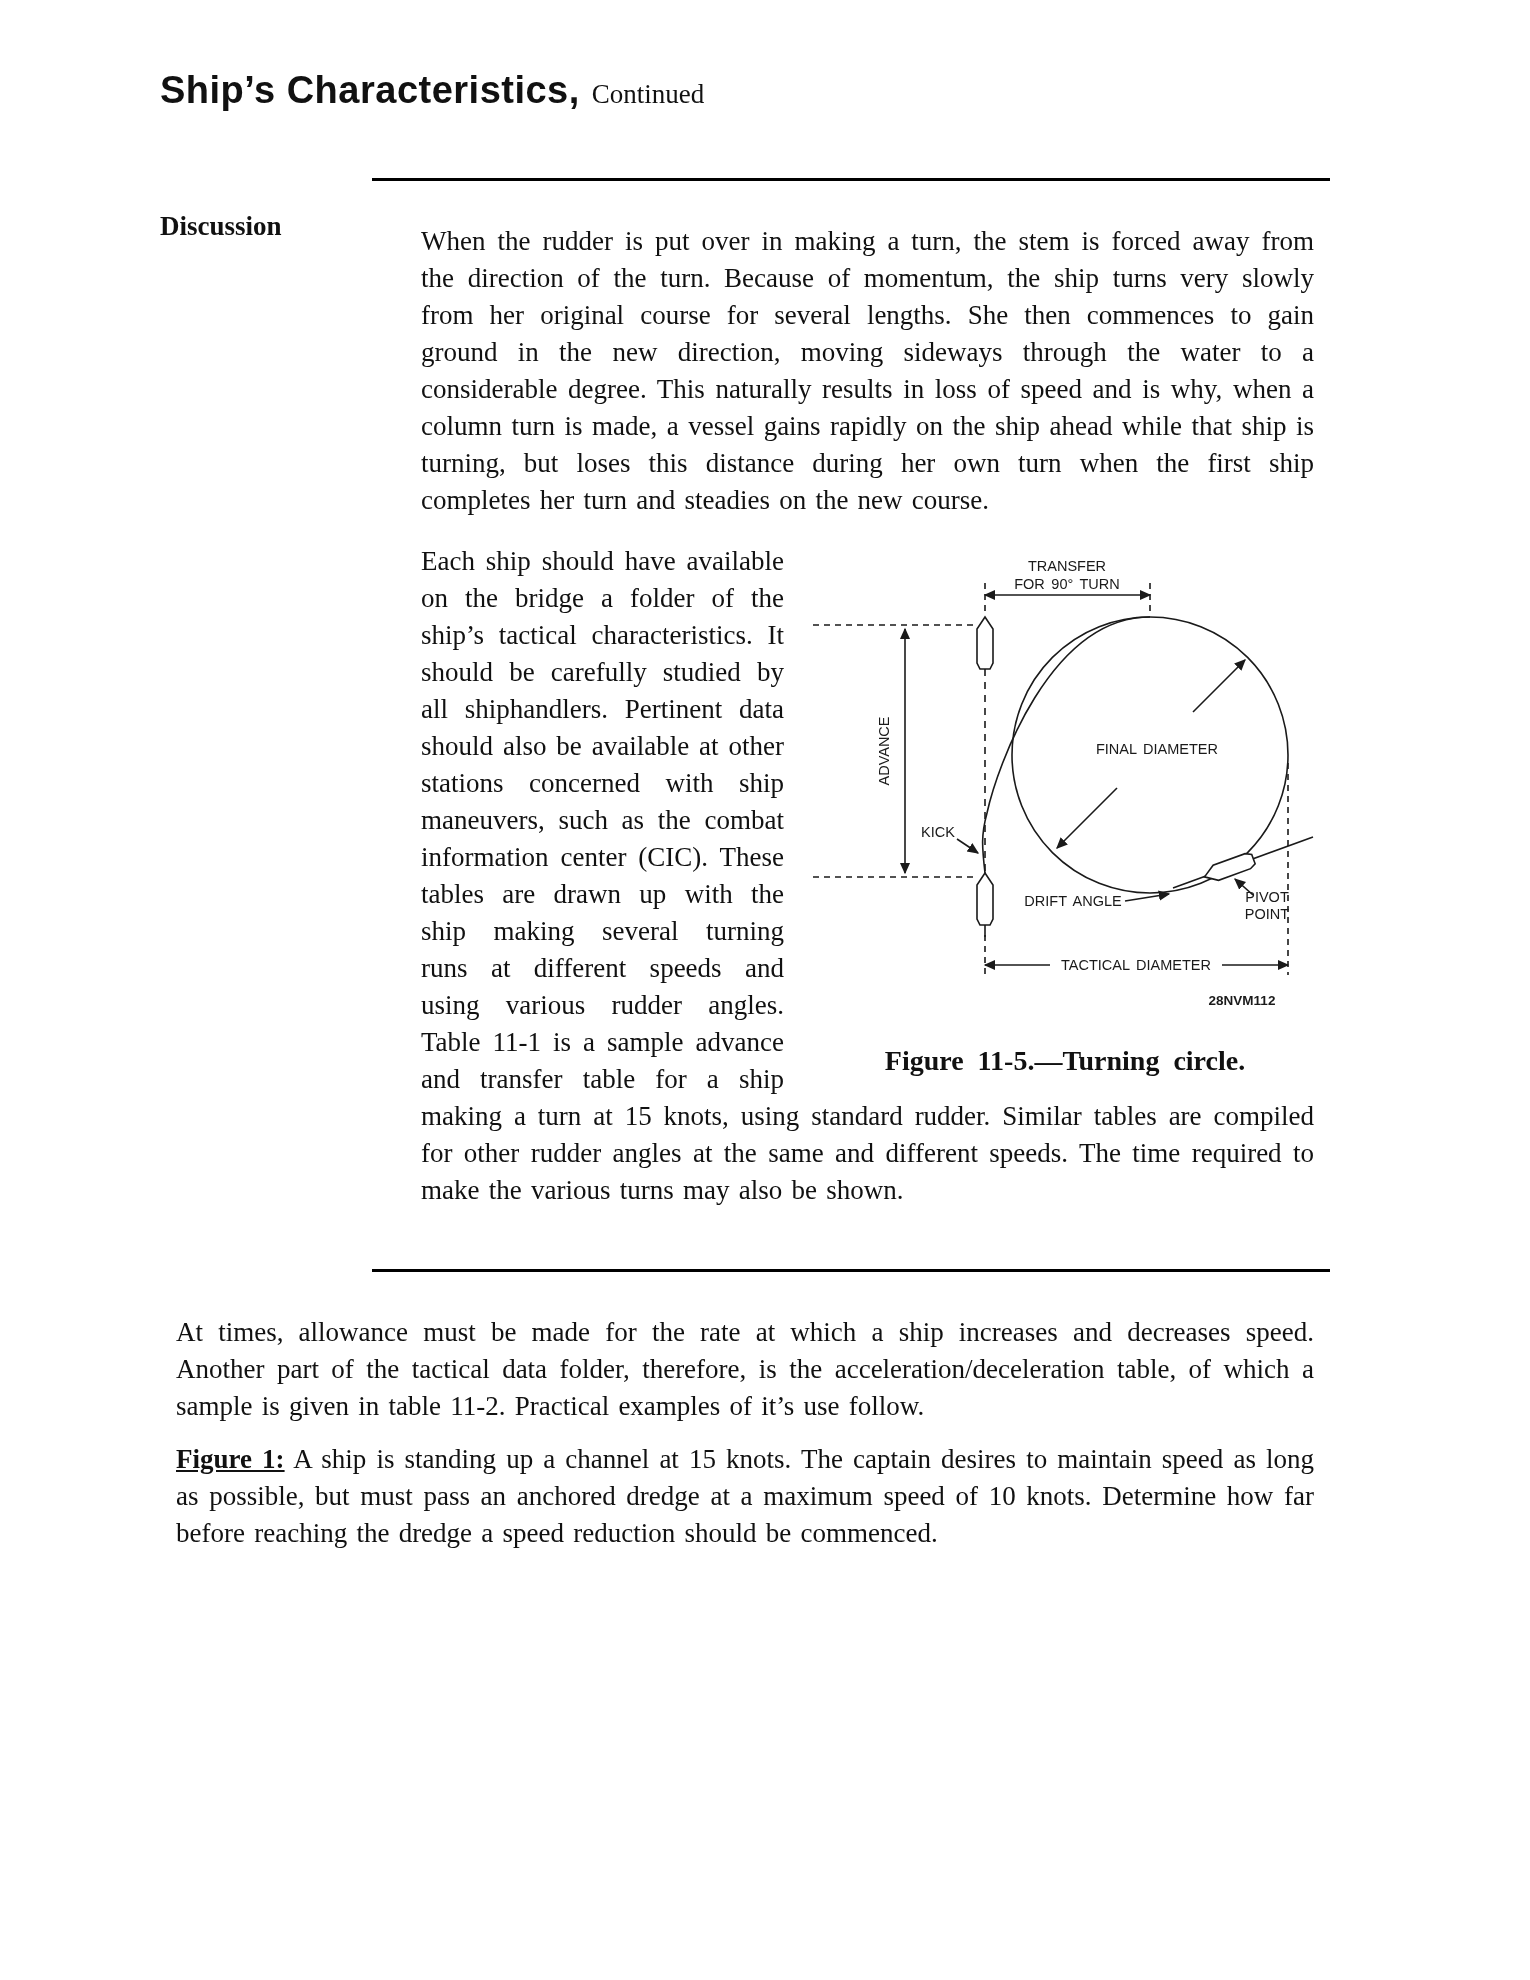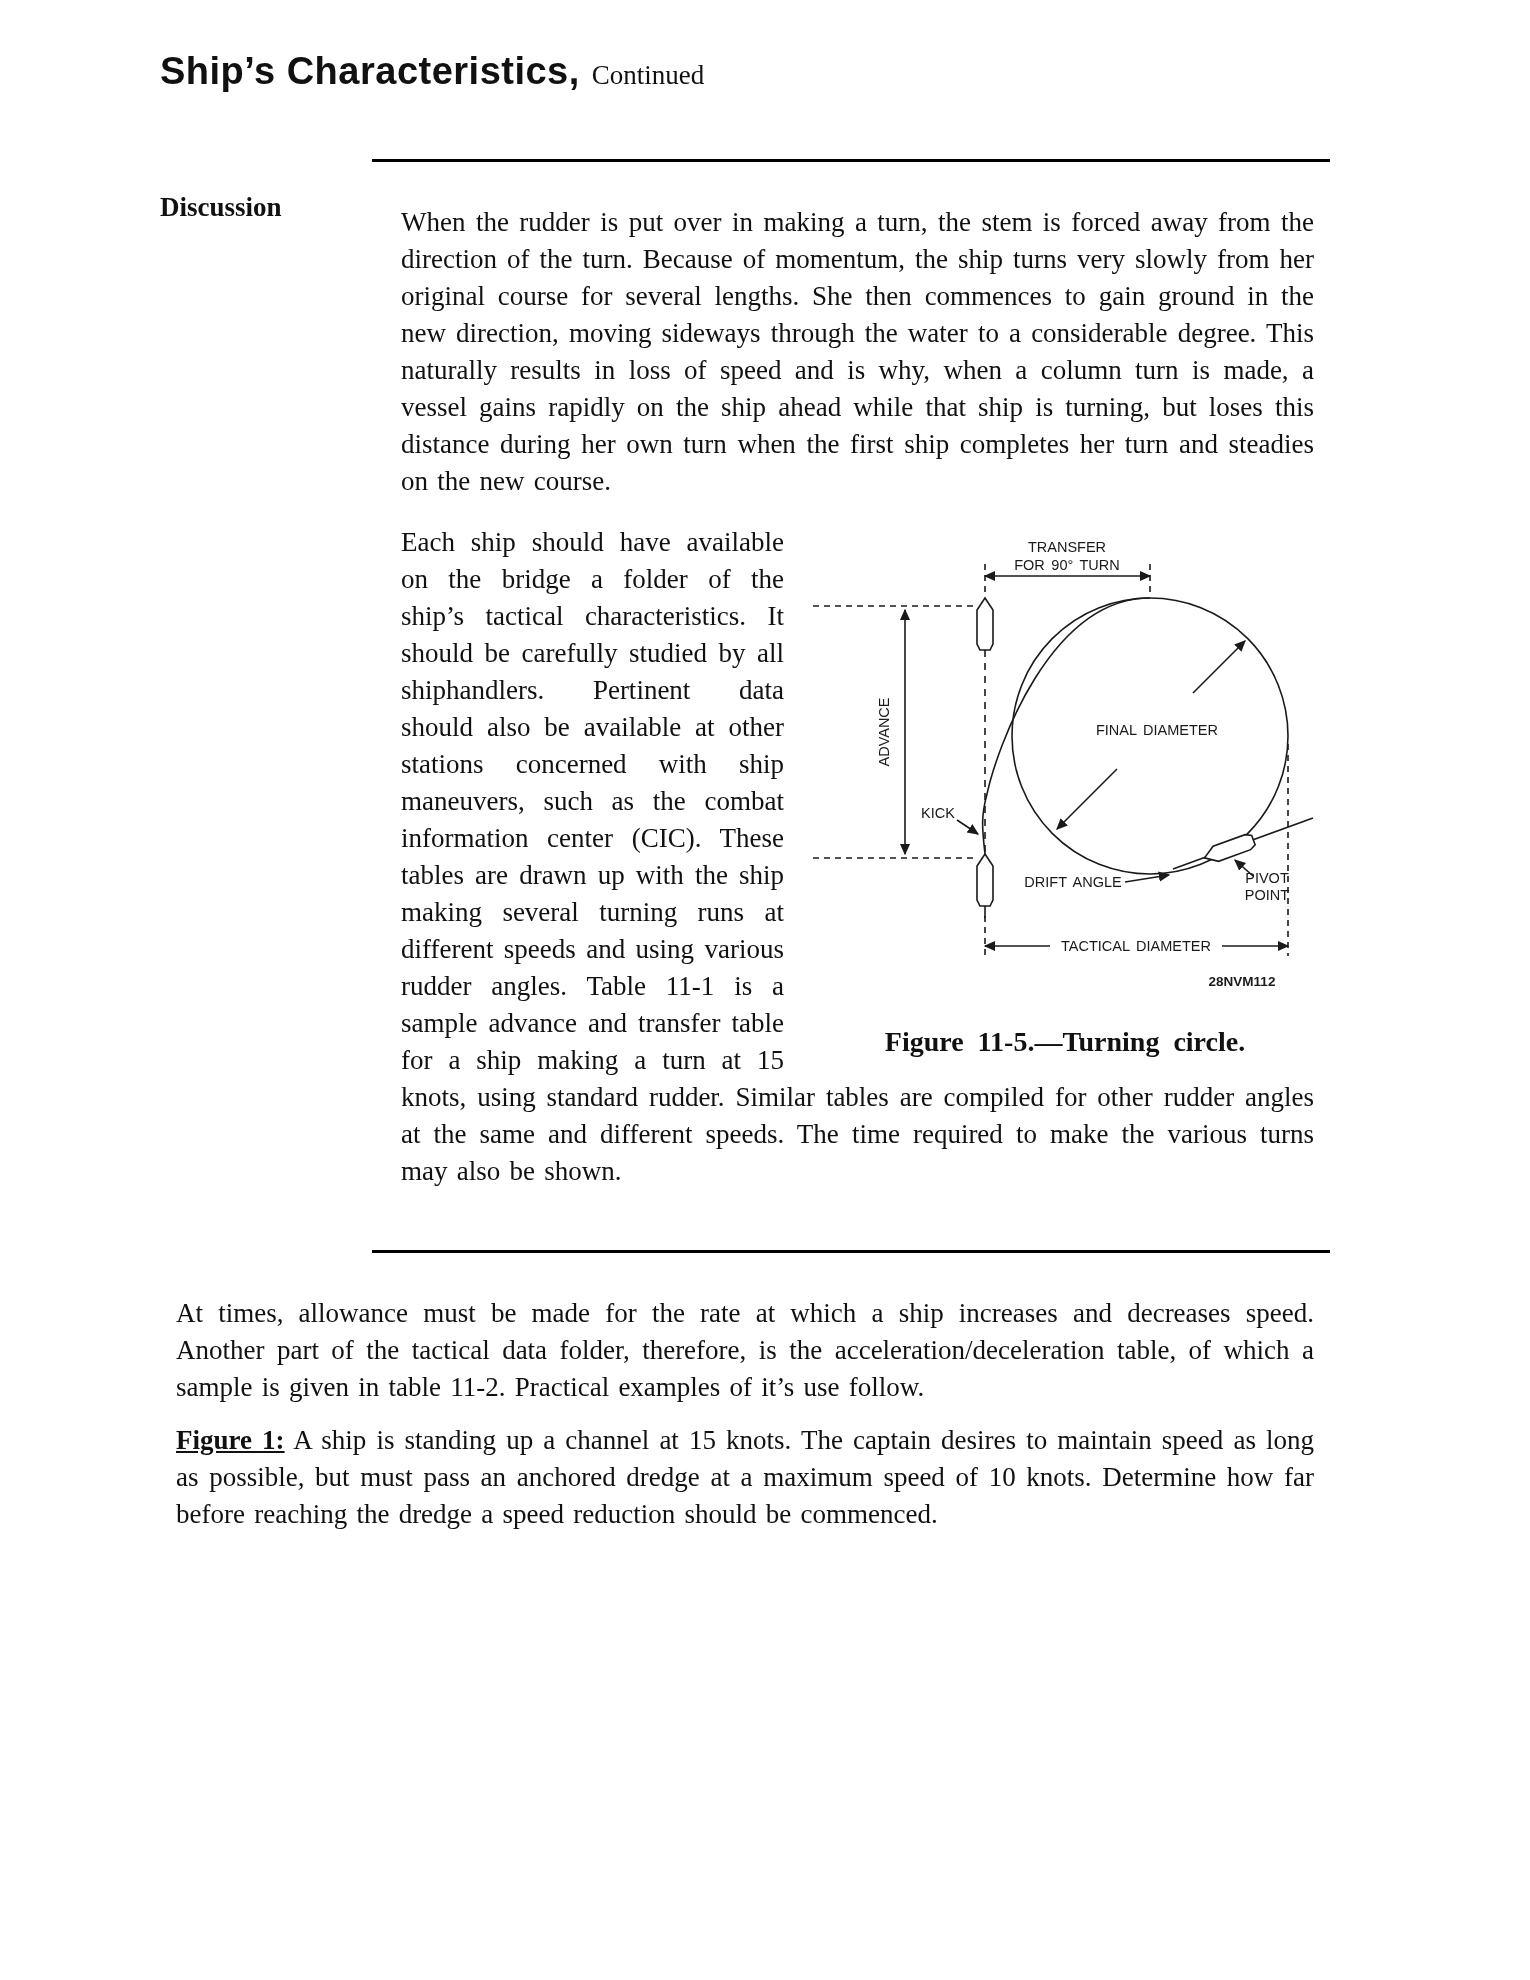--- a/index.html
+++ b/index.html
@@ -5,41 +5,41 @@
   html, body { margin: 0; padding: 0; background: #e8e8e8; }
   .page {
     position: relative;
     width: 1530px;
     height: 1980px;
     margin: 0 auto;
     background: #ffffff;
     color: #111;
     font-family: "Liberation Serif", "DejaVu Serif", serif;
     box-sizing: border-box;
-    padding: 50px 200px 0 160px;
+    padding: 69px 200px 0 160px;
     overflow: hidden;
   }
   .title-row { white-space: nowrap; }
   .title-main {
     font-family: "Liberation Sans", "DejaVu Sans", sans-serif;
     font-weight: bold;
     font-size: 38px;
     letter-spacing: 0.5px;
   }
   .title-cont { font-size: 27px; margin-left: 12px; }
 
   .rule {
     height: 0;
     border-top: 3px solid #000;
     margin-left: 212px;
   }
   .rule-1 { margin-top: 66px; }
   .rule-2 { margin-top: 44px; }
 
-  .row { display: flex; align-items: flex-start; margin-top: 26px; }
+  .row { display: flex; align-items: flex-start; margin-top: 26px; gap: 20px; }
   .label-col {
     width: 225px;
     flex-shrink: 0;
     font-weight: bold;
     font-size: 27px;
     line-height: 36px;
     padding-top: 1px;
   }
   .body-col {
     flex: 1;

